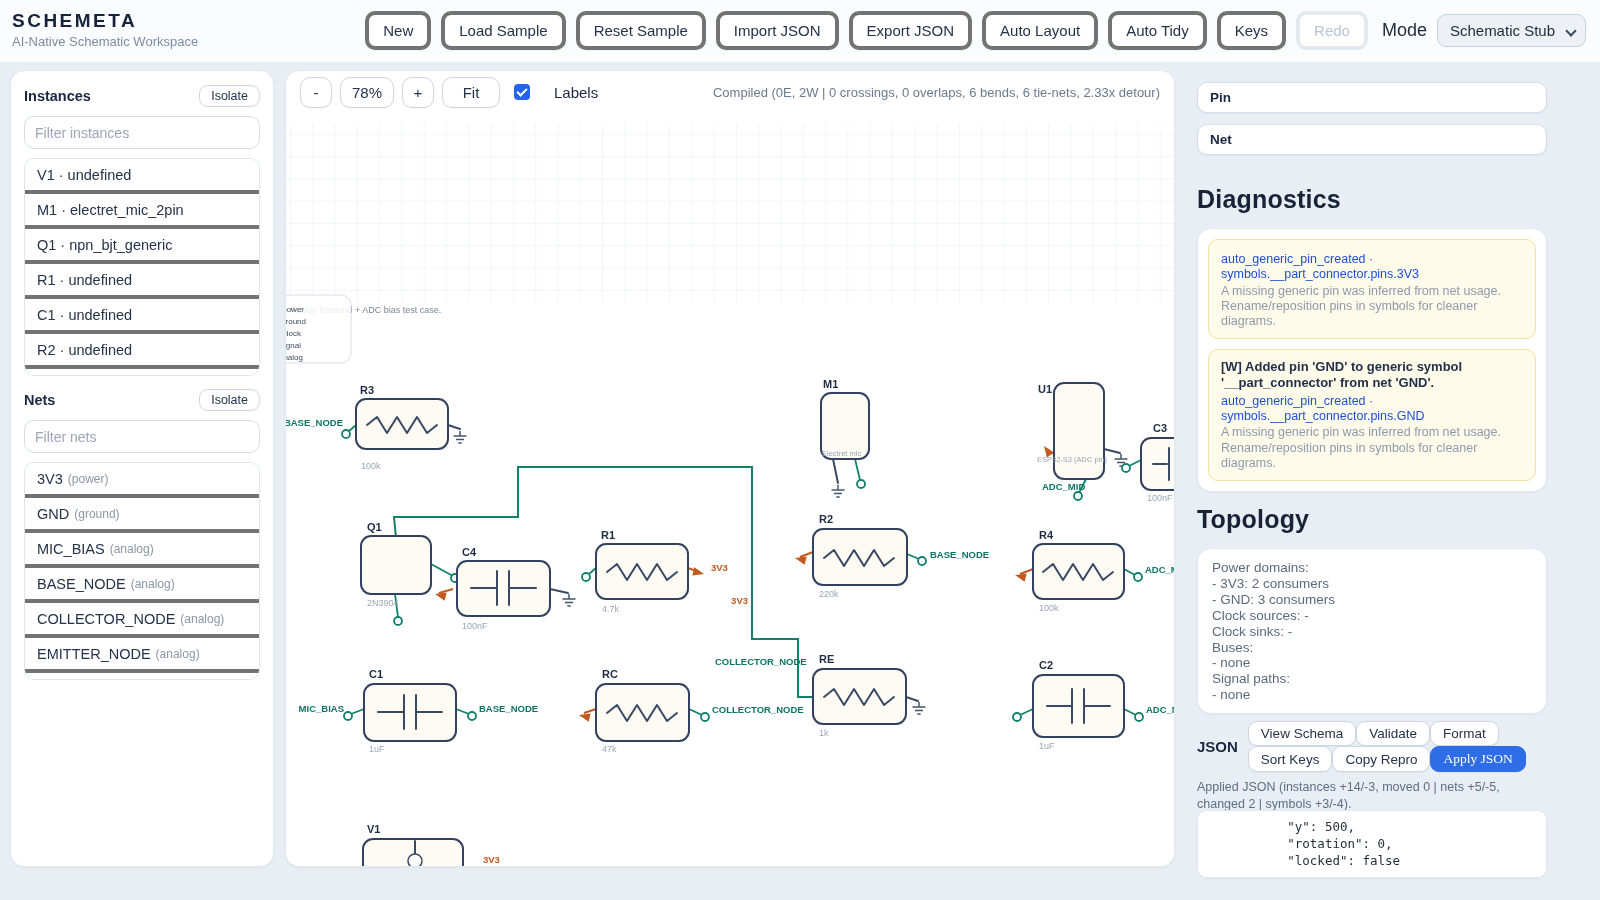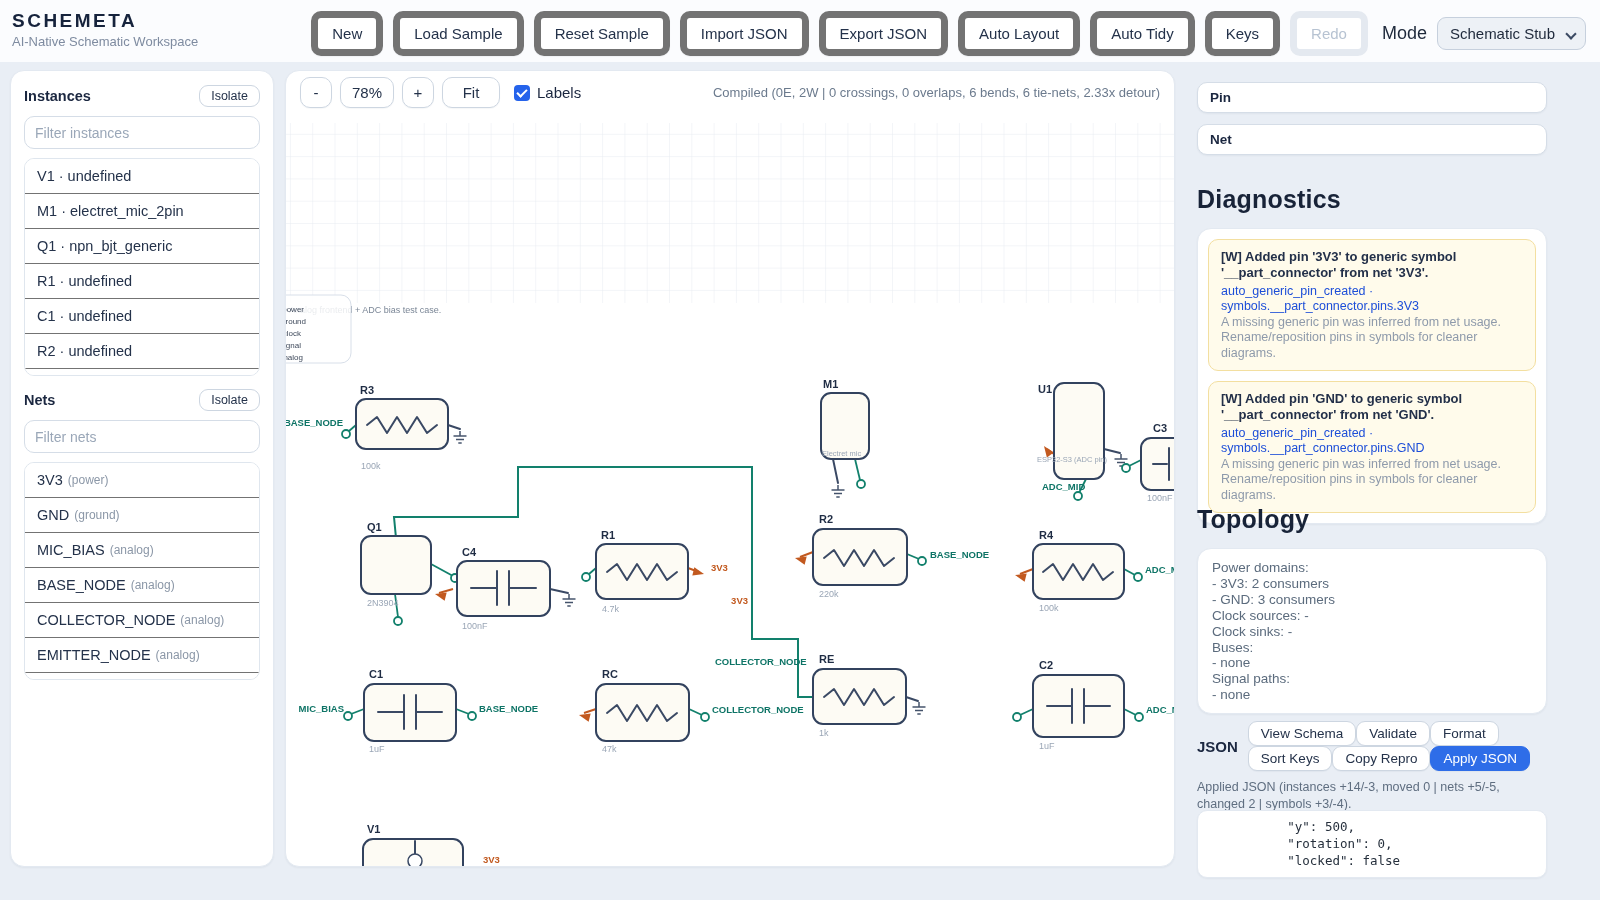--- a/index.html
+++ b/index.html
@@ -5,47 +5,47 @@
   * { margin:0; padding:0; box-sizing:border-box; }
   html,body { width:1600px; height:900px; overflow:hidden; }
   body { background:#e9eef5; font-family:"Liberation Sans", sans-serif; color:#24324a; position:relative; }
 
   
   .header { position:absolute; left:0; top:0; width:1600px; height:62px; background:#fbfcfe; display:flex; align-items:center; }
   .logo-wrap { position:absolute; left:12px; top:10px; }
   .logo { font-size:19px; font-weight:700; letter-spacing:2.5px; color:#16233c; }
   .subtitle { font-size:13px; color:#7e8ba0; margin-top:2px; }
   .header-actions { position:absolute; right:14px; top:11px; display:flex; align-items:center; gap:10px; }
-  .btn { display:inline-flex; align-items:center; justify-content:center; background:#fff; border:7px solid #737373; border-radius:10px; padding:7px 14px; font-size:15px; color:#24324a; box-shadow:0 1px 1px rgba(16,42,67,0.05); cursor:pointer; white-space:nowrap; }
+  .btn { display:inline-flex; align-items:center; justify-content:center; background:#fff; border:4px solid #737373; border-radius:10px; padding:7px 14px; font-size:15px; color:#24324a; box-shadow:0 1px 1px rgba(16,42,67,0.05); cursor:pointer; white-space:nowrap; }
   .btn.disabled { color:#b7c3d2; border-color:#e4e9f0; box-shadow:none; }
   .mode-label { font-size:18px; color:#1e293b; margin-left:4px; }
   .mode-select { position:relative; background:#edf1f6; border:1px solid #c6d0dd; border-radius:9px; padding:7px 30px 7px 12px; font-size:15px; color:#1e293b; cursor:pointer; }
   .chevron { position:absolute; right:10px; top:12px; width:8px; height:8px; border-left:2px solid #3b4a63; border-bottom:2px solid #3b4a63; transform:rotate(-45deg); }
 
   
   .card { position:absolute; background:#fff; border:1px solid #e3e9f1; border-radius:14px; box-shadow:0 1px 2px rgba(16,42,67,0.05); }
 
   
   .left-card { left:10px; top:70px; width:264px; height:797px; padding:14px 13px; }
   .panel-title-row { display:flex; align-items:center; justify-content:space-between; margin-bottom:9px; }
   .panel-title { font-size:14.5px; font-weight:700; color:#1b2740; }
   .smallbtn { font-size:12.5px; padding:3px 11px; border-radius:9px; border:1px solid #cdd6e1; background:#fff; color:#24324a; cursor:pointer; }
   .filter-input { width:100%; height:33px; border:1px solid #d5dde7; border-radius:10px; padding:0 10px; font-size:14px; color:#24324a; background:#fff; font-family:"Liberation Sans",sans-serif; }
   .filter-input::placeholder { color:#9aa7b8; }
   .listbox { border:1px solid #dfe6ee; border-radius:10px; overflow:hidden; height:218px; margin-top:9px; background:#fff; }
-  .listrow { height:35px; display:flex; align-items:center; padding:0 12px; border-bottom:1px solid #737373; font-size:14.5px; color:#24324a; background:#fff; cursor:pointer; white-space:nowrap; }
+  .listrow { height:35px; display:flex; align-items:center; padding:0 12px; border-bottom:4px solid #737373; font-size:14.5px; color:#24324a; background:#fff; cursor:pointer; white-space:nowrap; }
   .net-kind { font-size:12px; color:#8b97a7; margin-left:5px; }
   .nets-gap { height:13px; }
 
   
   .canvas-card { left:285px; top:70px; width:890px; height:797px; overflow:hidden; }
   .canvas-toolbar { position:absolute; left:0; top:0; width:100%; height:42px; display:flex; align-items:center; gap:8px; padding:0 14px; }
   .tbtn { display:inline-flex; align-items:center; justify-content:center; background:#fff; border:1px solid #cdd6e1; border-radius:10px; height:31px; font-size:15px; color:#24324a; cursor:pointer; box-shadow:0 1px 1px rgba(16,42,67,0.04); }
   .w30 { width:32px; } .w52 { width:54px; } .w44 { width:58px; }
-  .labels-check { display:flex; align-items:flex-end; gap:7px; margin-left:6px; cursor:pointer; }
+  .labels-check { display:flex; align-items:flex-start; gap:24px; margin-left:6px; cursor:pointer; }
   .checkbox { width:16px; height:16px; background:#2563eb; border-radius:4px; position:relative; }
   .checkbox::after { content:""; position:absolute; left:5px; top:2px; width:4px; height:8px; border-right:2px solid #fff; border-bottom:2px solid #fff; transform:rotate(45deg); }
   .labels-text { font-size:15px; color:#1b2740; }
   .compile-status { margin-left:auto; font-size:13px; color:#6b7a8d; white-space:nowrap; }
   .schematic-svg { position:absolute; left:0; top:42px; }
 
   
   .comp { fill:#fdfbf4; stroke:#32425e; stroke-width:2; }
   .sym  { fill:none; stroke:#3a4964; stroke-width:2; stroke-linejoin:round; stroke-linecap:round; }
   .ref  { font:700 11px "Liberation Sans",sans-serif; fill:#1f2c44; }
@@ -70,21 +70,21 @@
   .warnbox:last-child { margin-bottom:0; }
   .warn-title { font-size:13px; font-weight:700; color:#233049; line-height:1.22; }
   .warn-meta { font-size:12.5px; color:#1d4ed8; line-height:1.22; margin-top:3px; }
   .warn-desc { font-size:12.5px; color:#8e9aab; line-height:1.22; margin-top:1px; }
   .topo-card { left:1197px; top:548px; width:350px; height:166px; padding:11px 14px; }
   .topo-line { font-size:13.5px; color:#5b6b7d; line-height:15.9px; white-space:pre; }
   .json-row { position:absolute; left:1197px; top:721px; width:352px; display:flex; align-items:center; }
   .json-label { font-size:15px; font-weight:700; color:#1b2740; margin-right:10px; }
   .json-btns { display:flex; flex-wrap:wrap; }
   .jbtn { font-size:13.5px; padding:4px 12px; border-radius:9px; border:1px solid #cdd6e1; background:#fff; color:#24324a; cursor:pointer; box-shadow:0 1px 1px rgba(16,42,67,0.04); }
-  .jbtn.primary { background:#2e6de8; border-color:#2e6de8; color:#fff; }
+  .jbtn.primary { background:#2e6de8; border-color:#2e6de8; color:#fff;font-family:Liberation Serif, serif; }
   .json-status { position:absolute; left:1197px; top:779px; width:352px; font-size:12.5px; color:#5f6e80; line-height:1.32; }
   .code-card { left:1197px; top:810px; width:350px; height:68px; border-radius:10px; padding:7px 0 0 14px; overflow:hidden; }
   .code-line { font-family:"DejaVu Sans Mono", monospace; font-size:12.5px; line-height:17px; color:#26303d; white-space:pre; }
 </style>
 </head>
 <body>
 
 <div class="header">
   <div class="logo-wrap">
     <div class="logo">SCHEMETA</div>
@@ -363,21 +363,20 @@
   <span>Pin</span>
 </div>
 <div class="mini-input" style="top:124px;">
   <span>Net</span>
 </div>
 
 <div class="section-heading" style="top:185px;">Diagnostics</div>
 
 <div class="card diag-card">
   <div class="warnbox">
-    <div class="warn-title">[W] Added pin '3V3' to generic symbol '__part_connector' from net '3V3'.</div>
     <div class="warn-meta">auto_generic_pin_created · symbols.__part_connector.pins.3V3</div>
     <div class="warn-desc">A missing generic pin was inferred from net usage. Rename/reposition pins in symbols for cleaner diagrams.</div>
   </div>
   <div class="warnbox">
     <div class="warn-title">[W] Added pin 'GND' to generic symbol '__part_connector' from net 'GND'.</div>
     <div class="warn-meta">auto_generic_pin_created · symbols.__part_connector.pins.GND</div>
     <div class="warn-desc">A missing generic pin was inferred from net usage. Rename/reposition pins in symbols for cleaner diagrams.</div>
   </div>
 </div>
 

